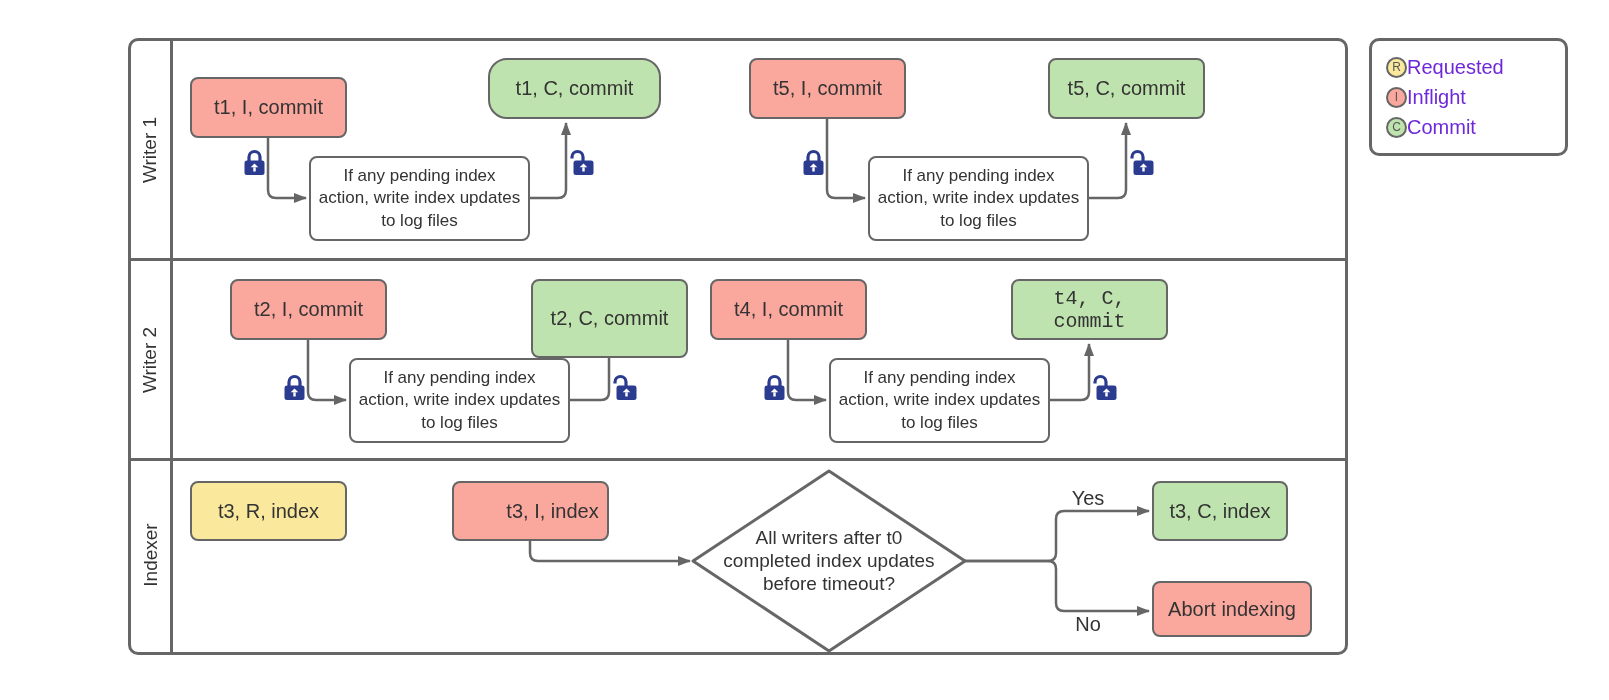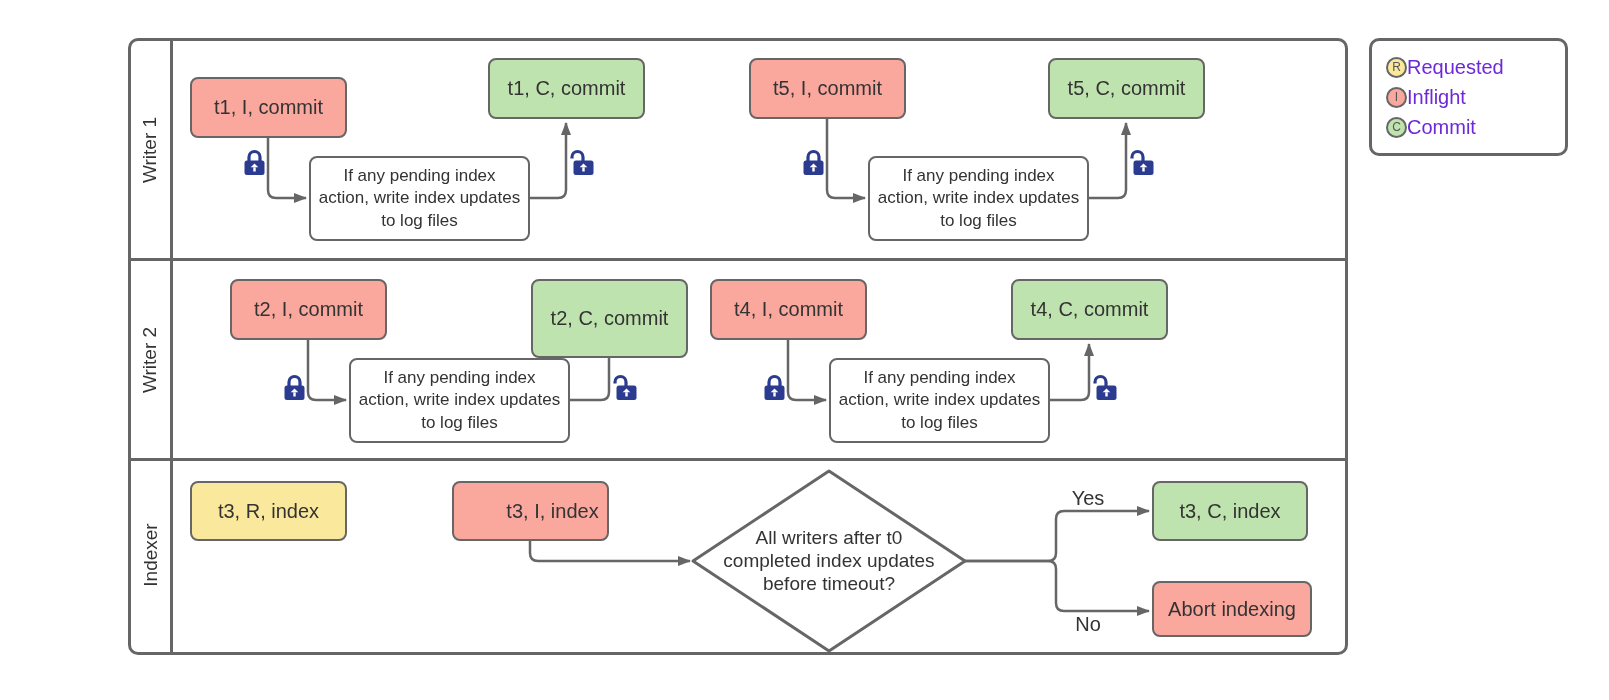--- a/index.html
+++ b/index.html
@@ -133,35 +133,35 @@
     <use href="#lock-closed" x="802" y="149"></use>
     <use href="#lock-open" x="1128" y="149"></use>
     <use href="#lock-closed" x="283" y="374"></use>
     <use href="#lock-open" x="611" y="374"></use>
     <use href="#lock-closed" x="763" y="374"></use>
     <use href="#lock-open" x="1091" y="374"></use>
   </svg>
 
   <div class="node red" style="left:190px;top:58px;width:157px;height:61px;margin-top:19px;">t1, I, commit</div>
   <div class="node note" style="left:309px;top:156px;width:221px;height:85px;">If any pending index action, write index updates to log files</div>
-  <div class="node green" style="left:488px;top:58px;width:157px;height:61px;">t1, C, commit</div>
+  <div class="node green" style="left:488px;top:58px;width:173px;height:61px;border-radius:19px;">t1, C, commit</div>
   <div class="node red" style="left:749px;top:58px;width:157px;height:61px;">t5, I, commit</div>
   <div class="node note" style="left:868px;top:156px;width:221px;height:85px;">If any pending index action, write index updates to log files</div>
   <div class="node green" style="left:1048px;top:58px;width:157px;height:61px;">t5, C, commit</div>
 
   <div class="node red" style="left:230px;top:279px;width:157px;height:61px;">t2, I, commit</div>
   <div class="node note" style="left:349px;top:358px;width:221px;height:85px;">If any pending index action, write index updates to log files</div>
   <div class="node green" style="left:531px;top:279px;width:157px;height:79px;">t2, C, commit</div>
   <div class="node red" style="left:710px;top:279px;width:157px;height:61px;">t4, I, commit</div>
   <div class="node note" style="left:829px;top:358px;width:221px;height:85px;">If any pending index action, write index updates to log files</div>
-  <div class="node green" style="left:1011px;top:279px;width:157px;height:61px;">t4, C, commit</div>
+  <div class="node green" style="left:1011px;top:279px;width:157px;height:61px;font-family:Liberation Mono, monospace;">t4, C, commit</div>
 
   <div class="node yellow" style="left:190px;top:481px;width:157px;height:60px;">t3, R, index</div>
   <div class="node red" style="left:452px;top:481px;width:157px;height:60px;padding-left:44px;">t3, I, index</div>
-  <div class="node green" style="left:1152px;top:481px;width:156px;height:60px;">t3, C, index</div>
+  <div class="node green" style="left:1152px;top:481px;width:136px;height:60px;">t3, C, index</div>
   <div class="node red" style="left:1152px;top:581px;width:160px;height:56px;">Abort indexing</div>
 
   <div class="diamond-text">All writers after t0 completed index updates before timeout?</div>
   <div class="branch-label" style="left:1060px;top:487px;width:56px;">Yes</div>
   <div class="branch-label" style="left:1060px;top:613px;width:56px;">No</div>
 
   <div class="legend">
     <div class="legend-row">
       <span class="legend-dot r">R</span>
       <span class="legend-text">Requested</span>

